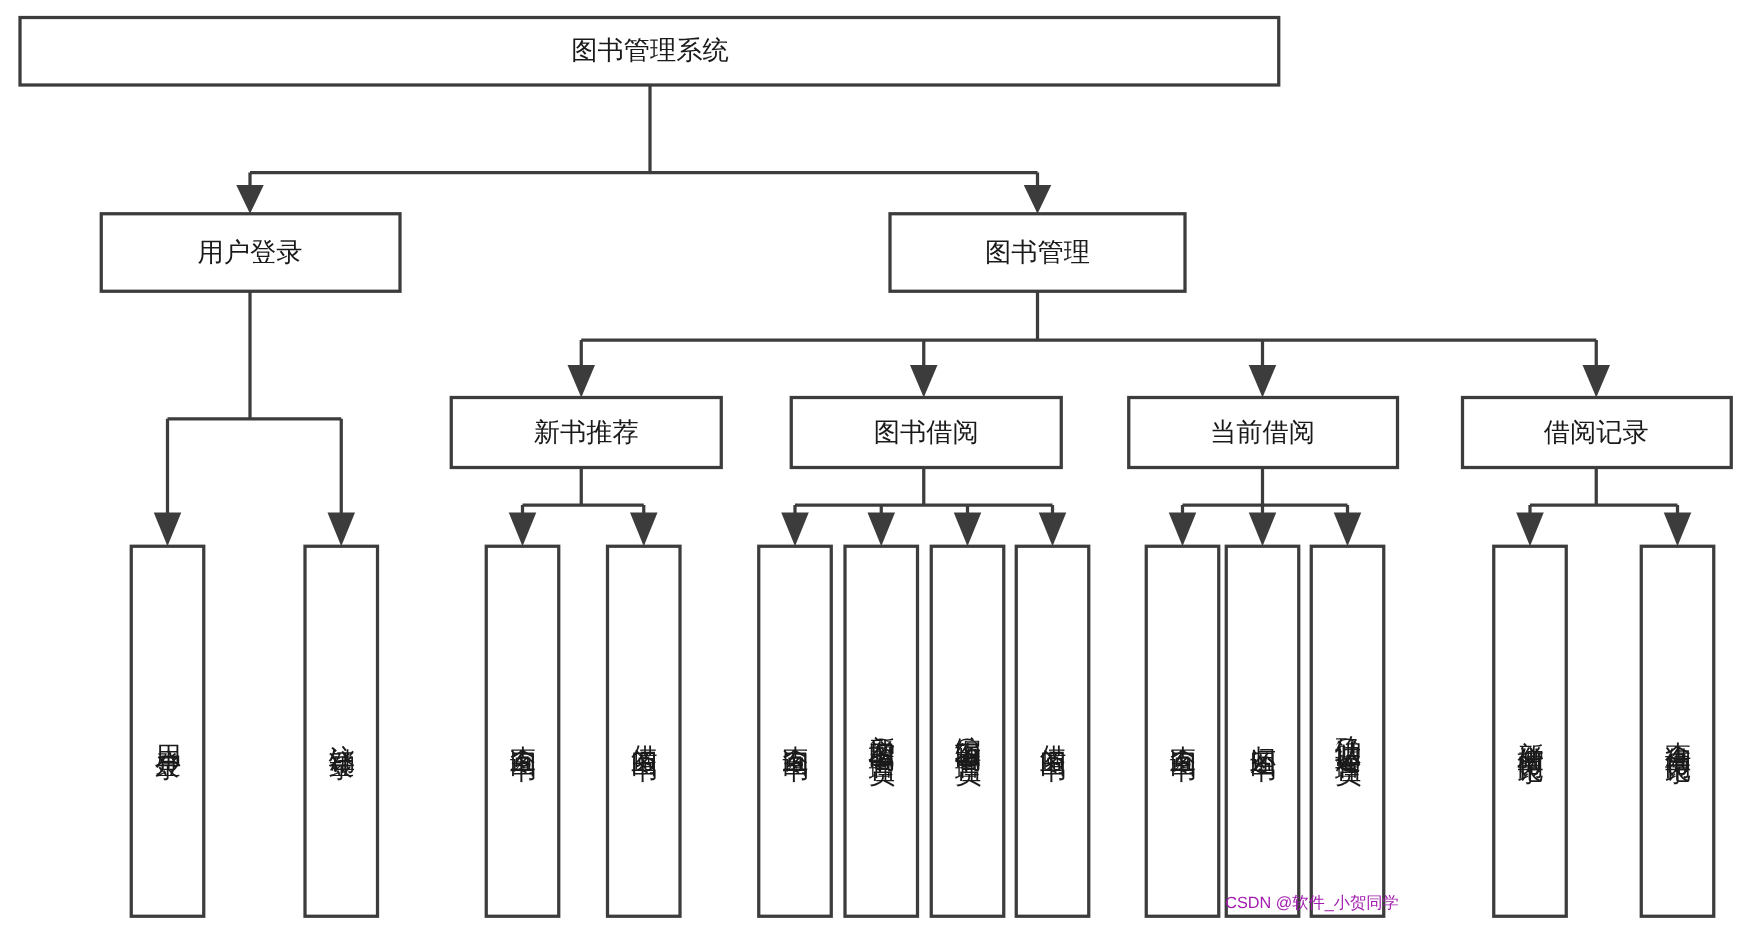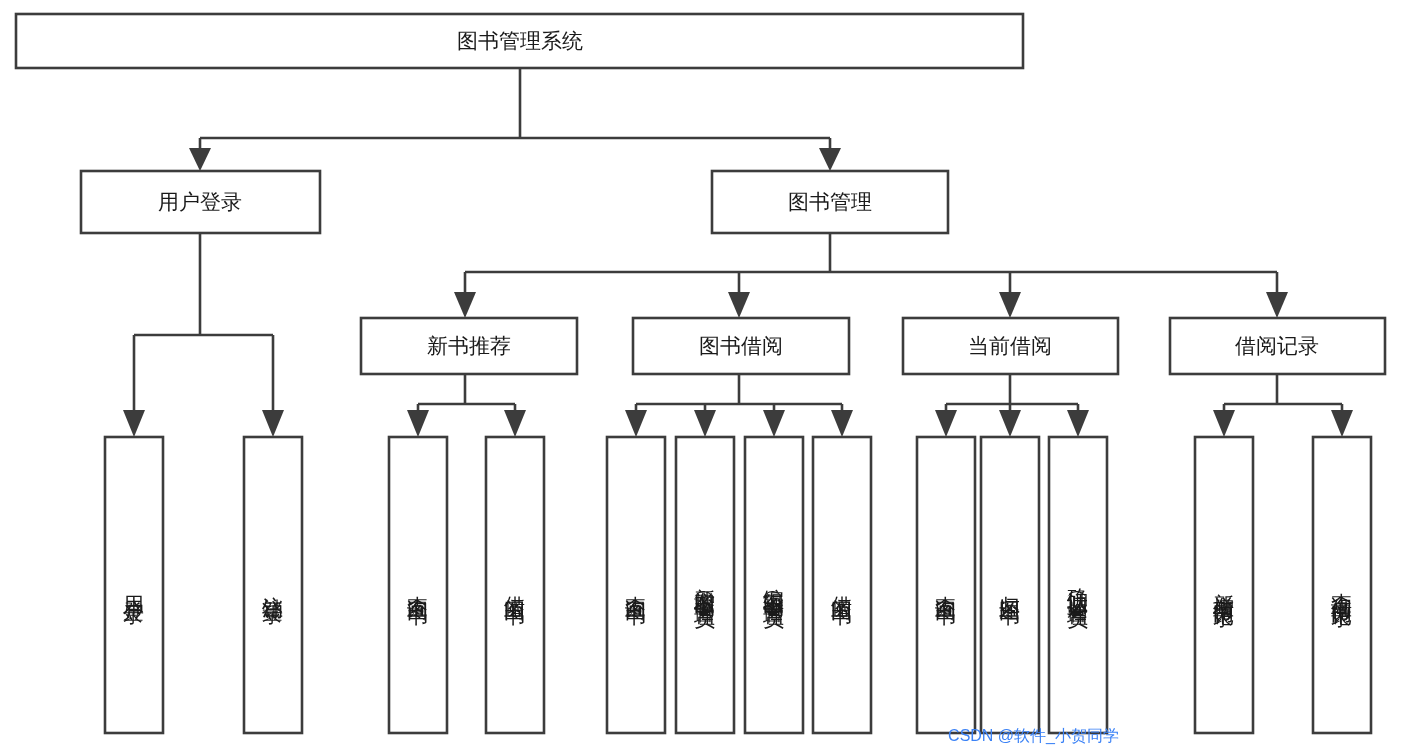--- a/index.html
+++ b/index.html
@@ -53,24 +53,24 @@
     stroke-width: 2.6;
     fill: none;
   }
   .arrow-head {
     fill: #3c3c3c;
     stroke: none;
   }
   .watermark {
     position: absolute;
     right: 8px;
-    bottom: 0;
-    font-family: "Liberation Sans", "DejaVu Sans", sans-serif;
-    font-size: 16px;
-    color: #3b82f6;
+    bottom: 16px;
+    font-family: "Liberation Sans", "DejaVu Sans", sans-serif;
+    font-size: 13px;
+    color: #a21caf;
     white-space: nowrap;
     user-select: none;
   }
 </style>
 </head>
 <body>
 
 <div id="diagram-root">
 
   <svg class="flow" viewBox="0 0 1405 747">

